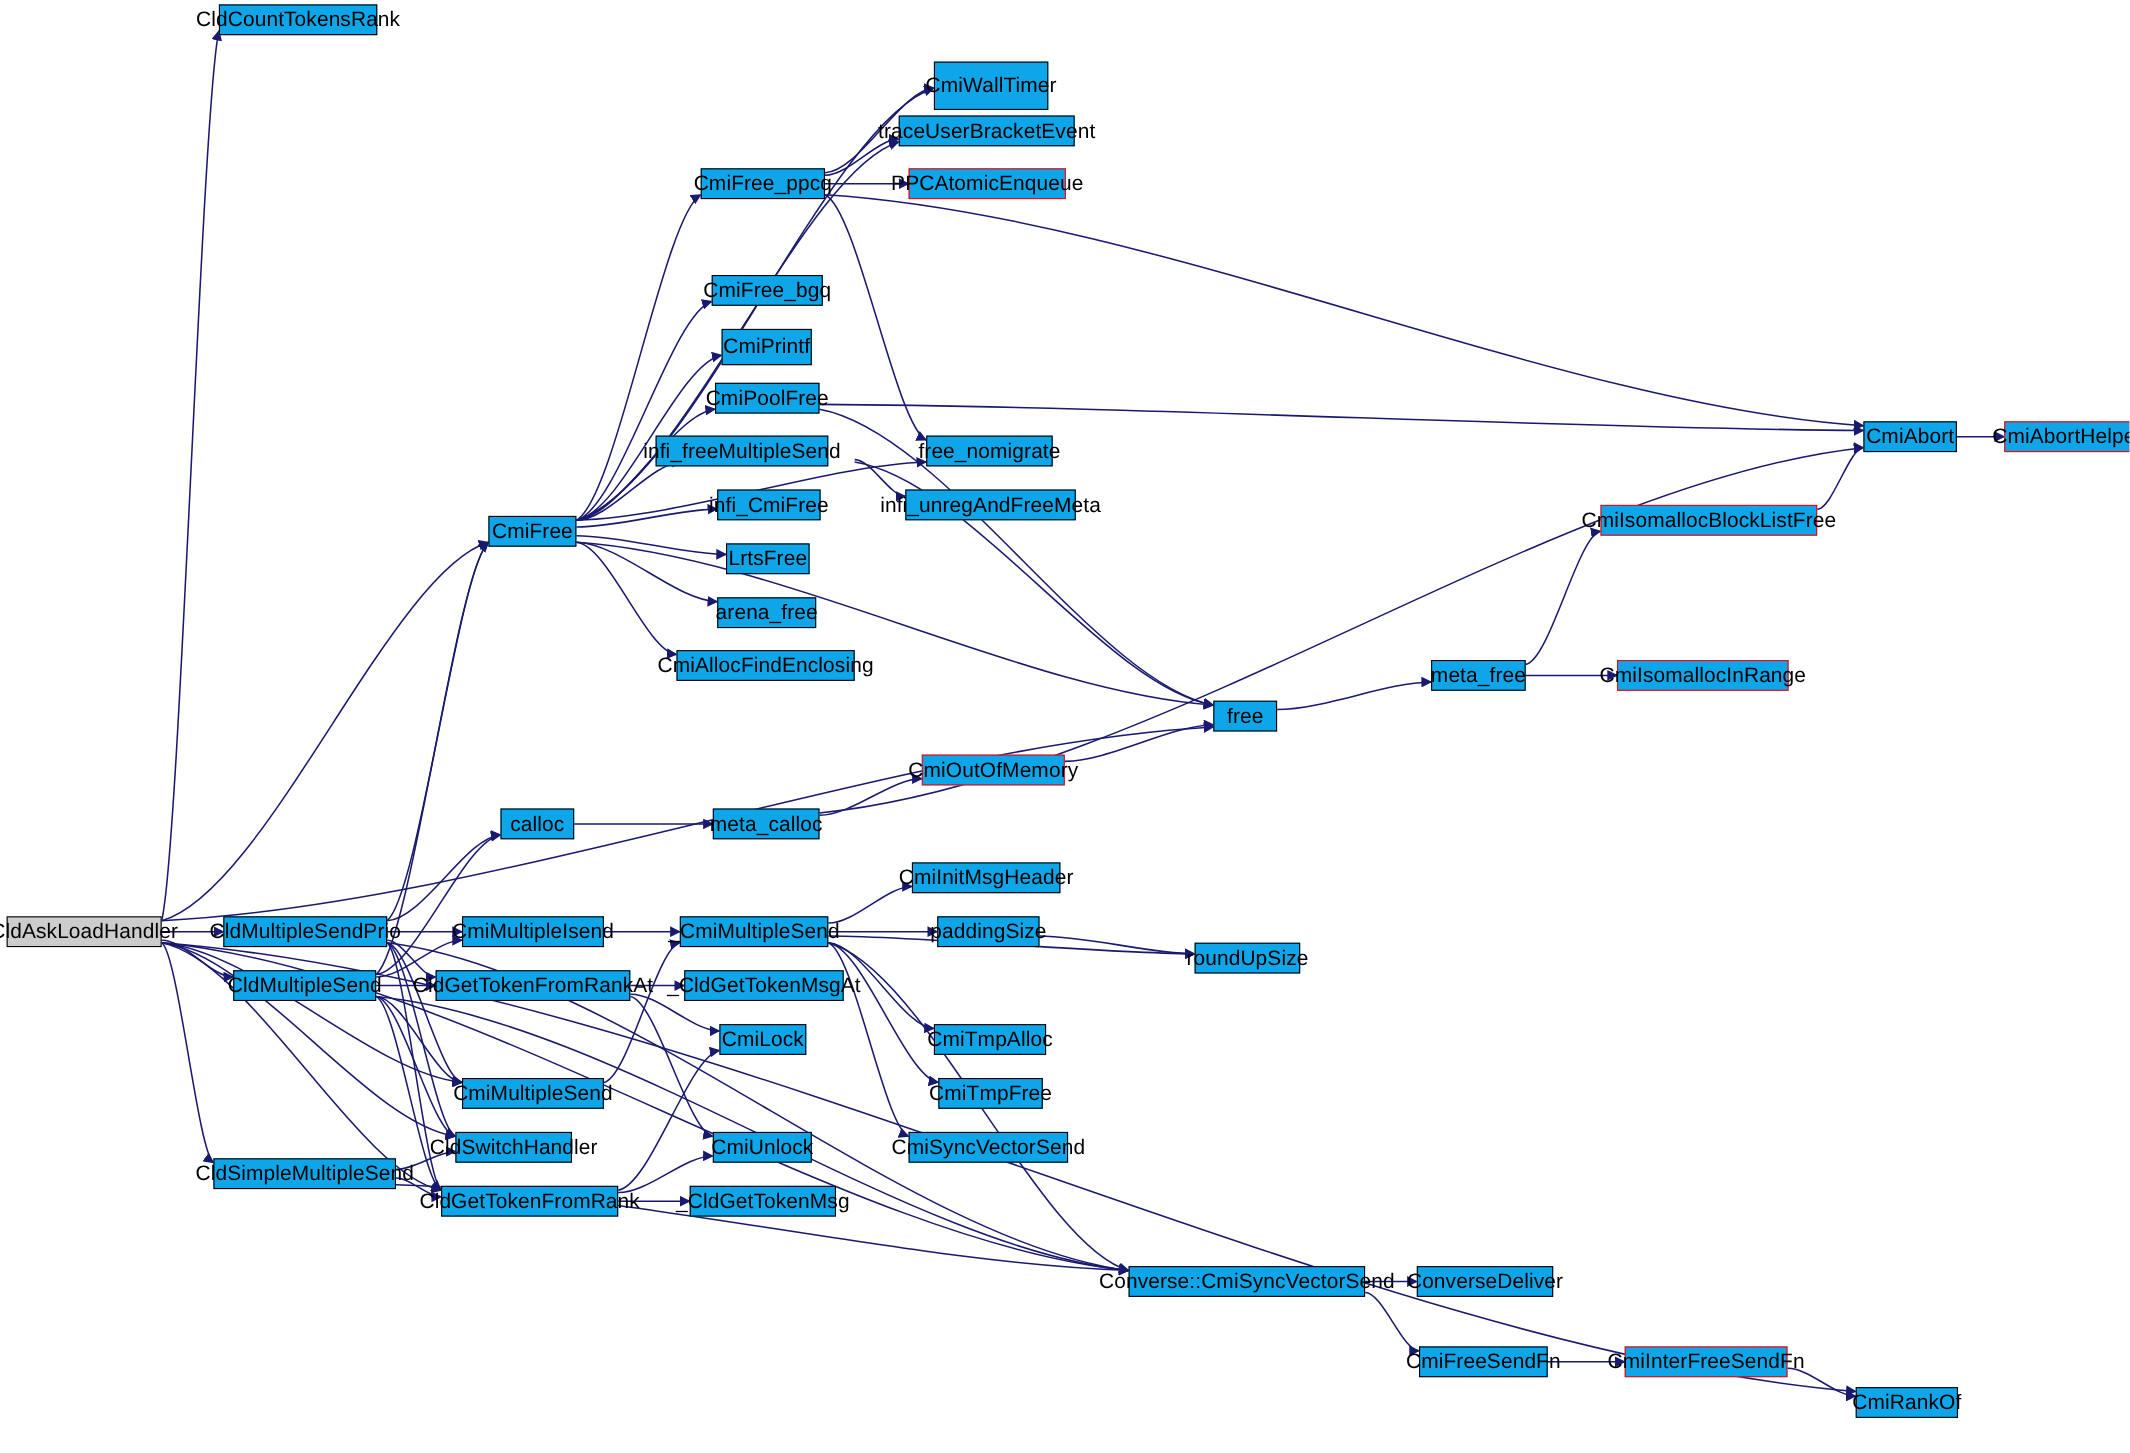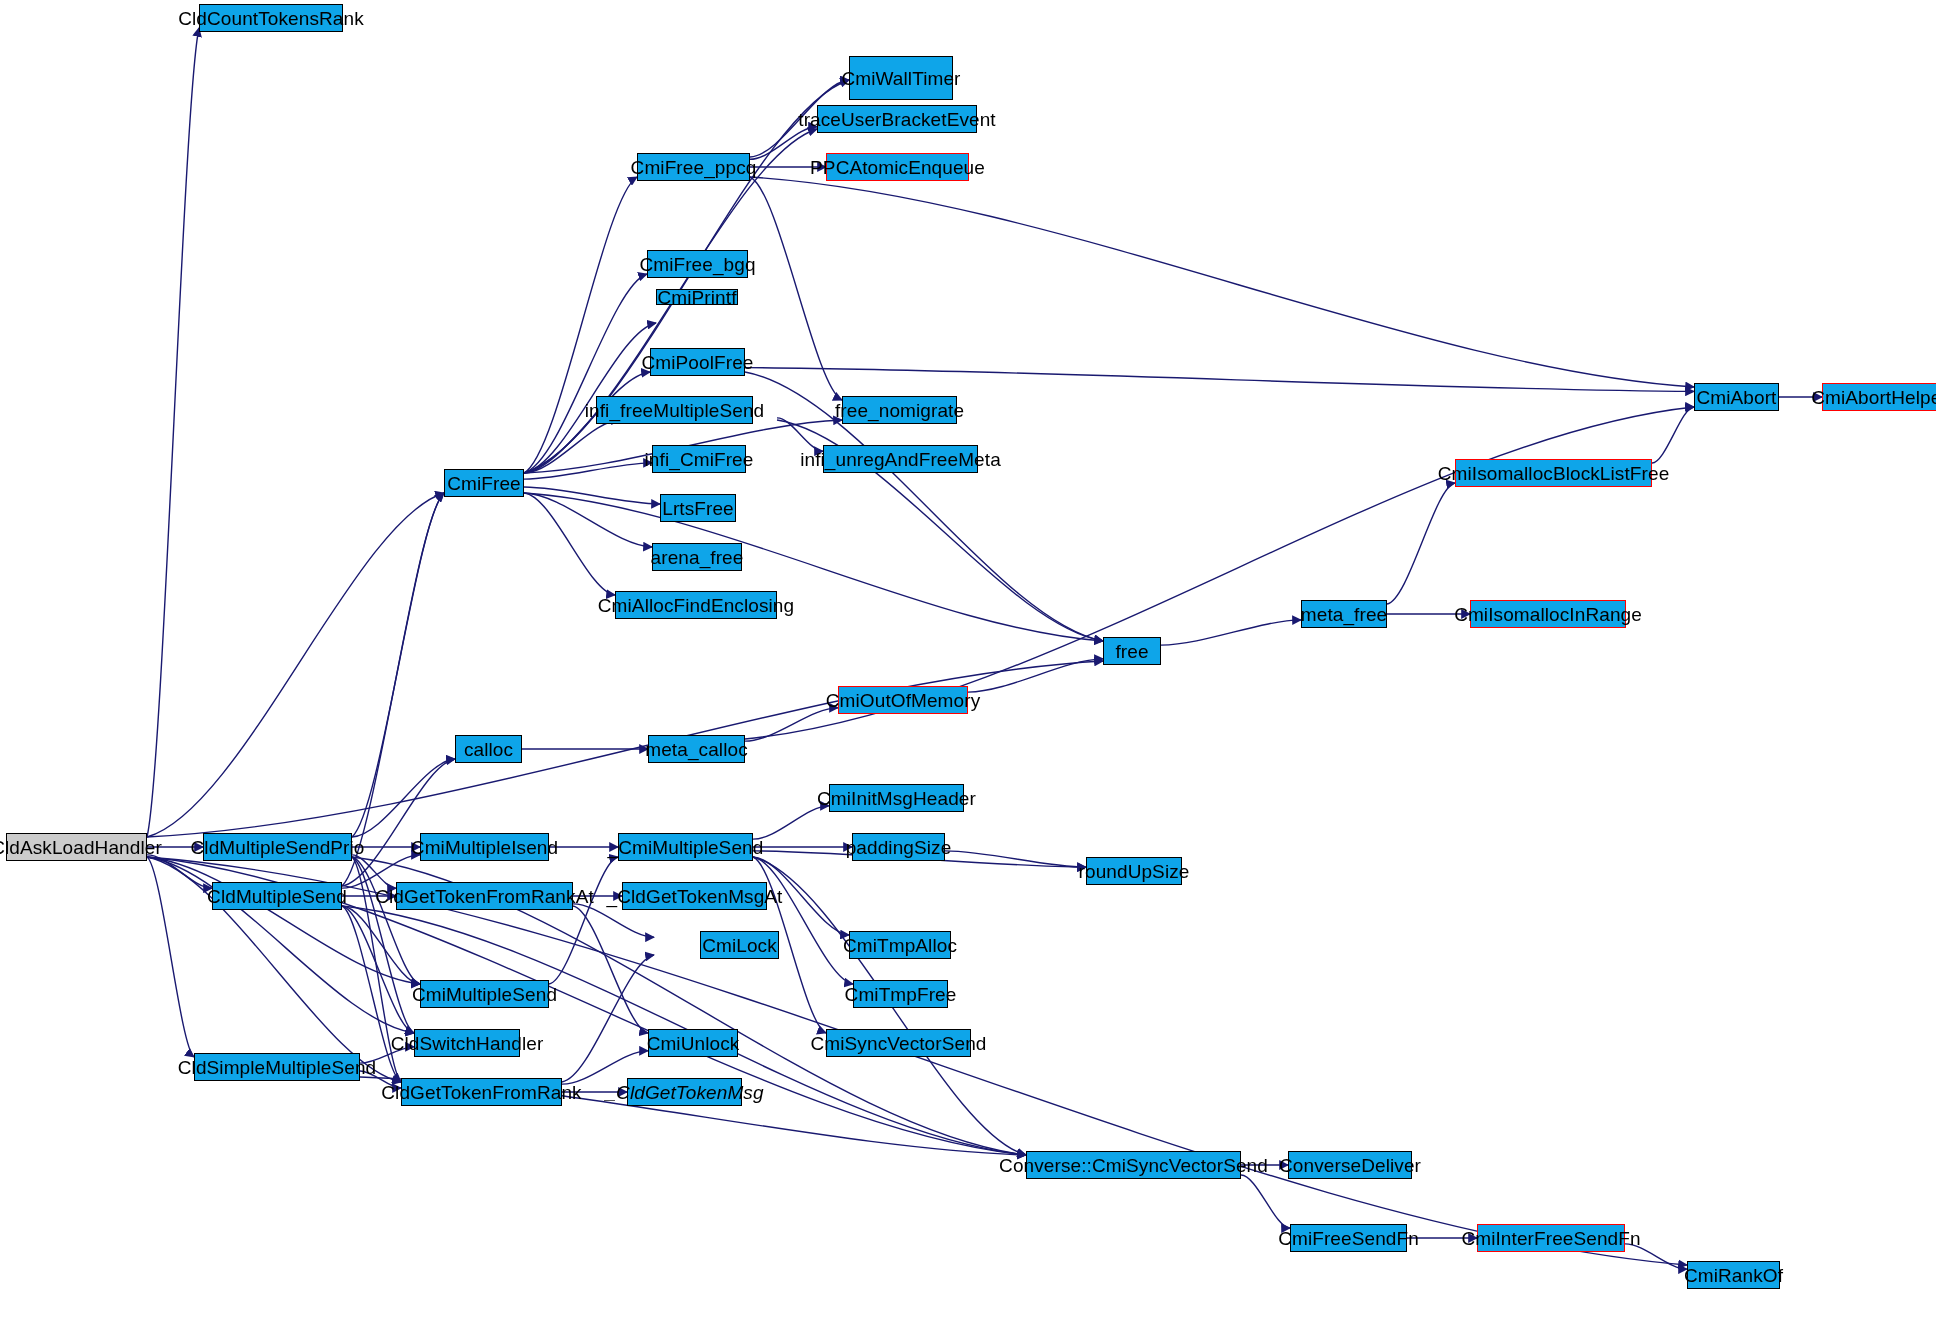--- a/index.html
+++ b/index.html
@@ -157,21 +157,21 @@
       </div>
       <div class="node" style="left: 637px; top: 153px; width: 113px; height: 28px;">
         <span class="node-label">CmiFree_ppcq</span>
       </div>
       <div class="node red" style="left: 826px; top: 153px; width: 143px; height: 28px;">
         <span class="node-label">PPCAtomicEnqueue</span>
       </div>
       <div class="node" style="left: 647px; top: 250px; width: 101px; height: 28px;">
         <span class="node-label">CmiFree_bgq</span>
       </div>
-      <div class="node" style="left: 656px; top: 289px; width: 82px; height: 16px;">
+      <div class="node" style="left: 656px; top: 299px; width: 82px; height: 33px;">
         <span class="node-label">CmiPrintf</span>
       </div>
       <div class="node" style="left: 650px; top: 348px; width: 95px; height: 28px;">
         <span class="node-label">CmiPoolFree</span>
       </div>
       <div class="node" style="left: 842px; top: 396px; width: 115px; height: 28px;">
         <span class="node-label">free_nomigrate</span>
       </div>
       <div class="node" style="left: 596px; top: 396px; width: 157px; height: 28px;">
         <span class="node-label">infi_freeMultipleSend</span>
@@ -244,21 +244,21 @@
       </div>
       <div class="node" style="left: 212px; top: 882px; width: 130px; height: 28px;">
         <span class="node-label">CldMultipleSend</span>
       </div>
       <div class="node" style="left: 396px; top: 882px; width: 177px; height: 28px;">
         <span class="node-label">CldGetTokenFromRankAt</span>
       </div>
       <div class="node" style="left: 622px; top: 882px; width: 145px; height: 28px;">
         <span class="node-label">_CldGetTokenMsgAt</span>
       </div>
-      <div class="node" style="left: 654px; top: 931px; width: 79px; height: 28px; margin-left: 46px;">
+      <div class="node" style="left: 654px; top: 931px; width: 79px; height: 28px;">
         <span class="node-label">CmiLock</span>
       </div>
       <div class="node" style="left: 849px; top: 931px; width: 102px; height: 28px;">
         <span class="node-label">CmiTmpAlloc</span>
       </div>
       <div class="node" style="left: 420px; top: 980px; width: 129px; height: 28px;">
         <span class="node-label">CmiMultipleSend</span>
       </div>
       <div class="node" style="left: 853px; top: 980px; width: 95px; height: 28px;">
         <span class="node-label">CmiTmpFree</span>
@@ -271,21 +271,21 @@
       </div>
       <div class="node" style="left: 826px; top: 1029px; width: 145px; height: 28px;">
         <span class="node-label">CmiSyncVectorSend</span>
       </div>
       <div class="node" style="left: 194px; top: 1053px; width: 166px; height: 28px;">
         <span class="node-label">CldSimpleMultipleSend</span>
       </div>
       <div class="node" style="left: 401px; top: 1078px; width: 161px; height: 28px;">
         <span class="node-label">CldGetTokenFromRank</span>
       </div>
-      <div class="node" style="left: 627px; top: 1078px; width: 115px; height: 28px; font-style: italic;">
+      <div class="node" style="left: 627px; top: 1078px; width: 133px; height: 28px;">
         <span class="node-label">_CldGetTokenMsg</span>
       </div>
       <div class="node" style="left: 1026px; top: 1151px; width: 215px; height: 28px;">
         <span class="node-label">Converse::CmiSyncVectorSend</span>
       </div>
       <div class="node" style="left: 1288px; top: 1151px; width: 124px; height: 28px;">
         <span class="node-label">ConverseDeliver</span>
       </div>
       <div class="node" style="left: 1290px; top: 1224px; width: 117px; height: 28px;">
         <span class="node-label">CmiFreeSendFn</span>

